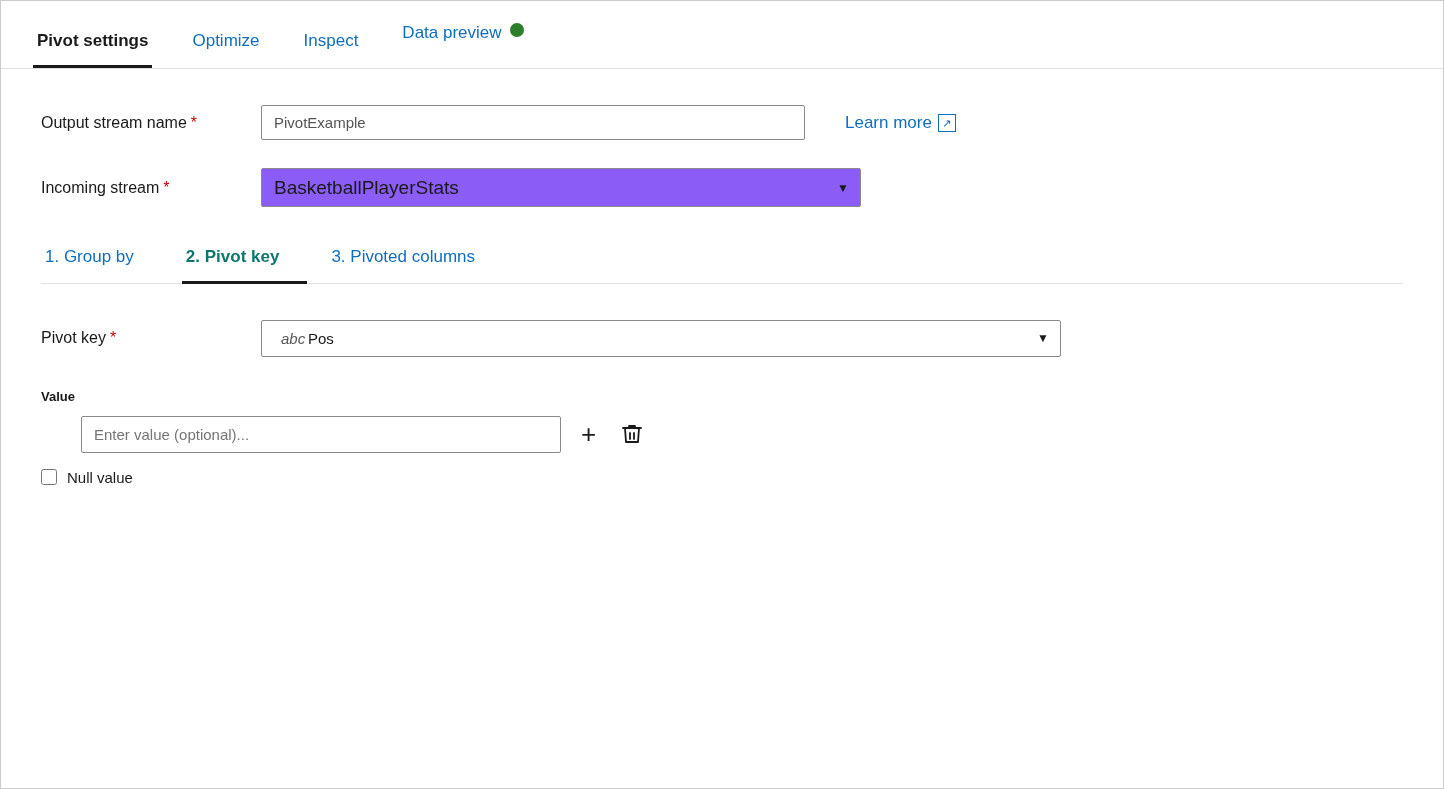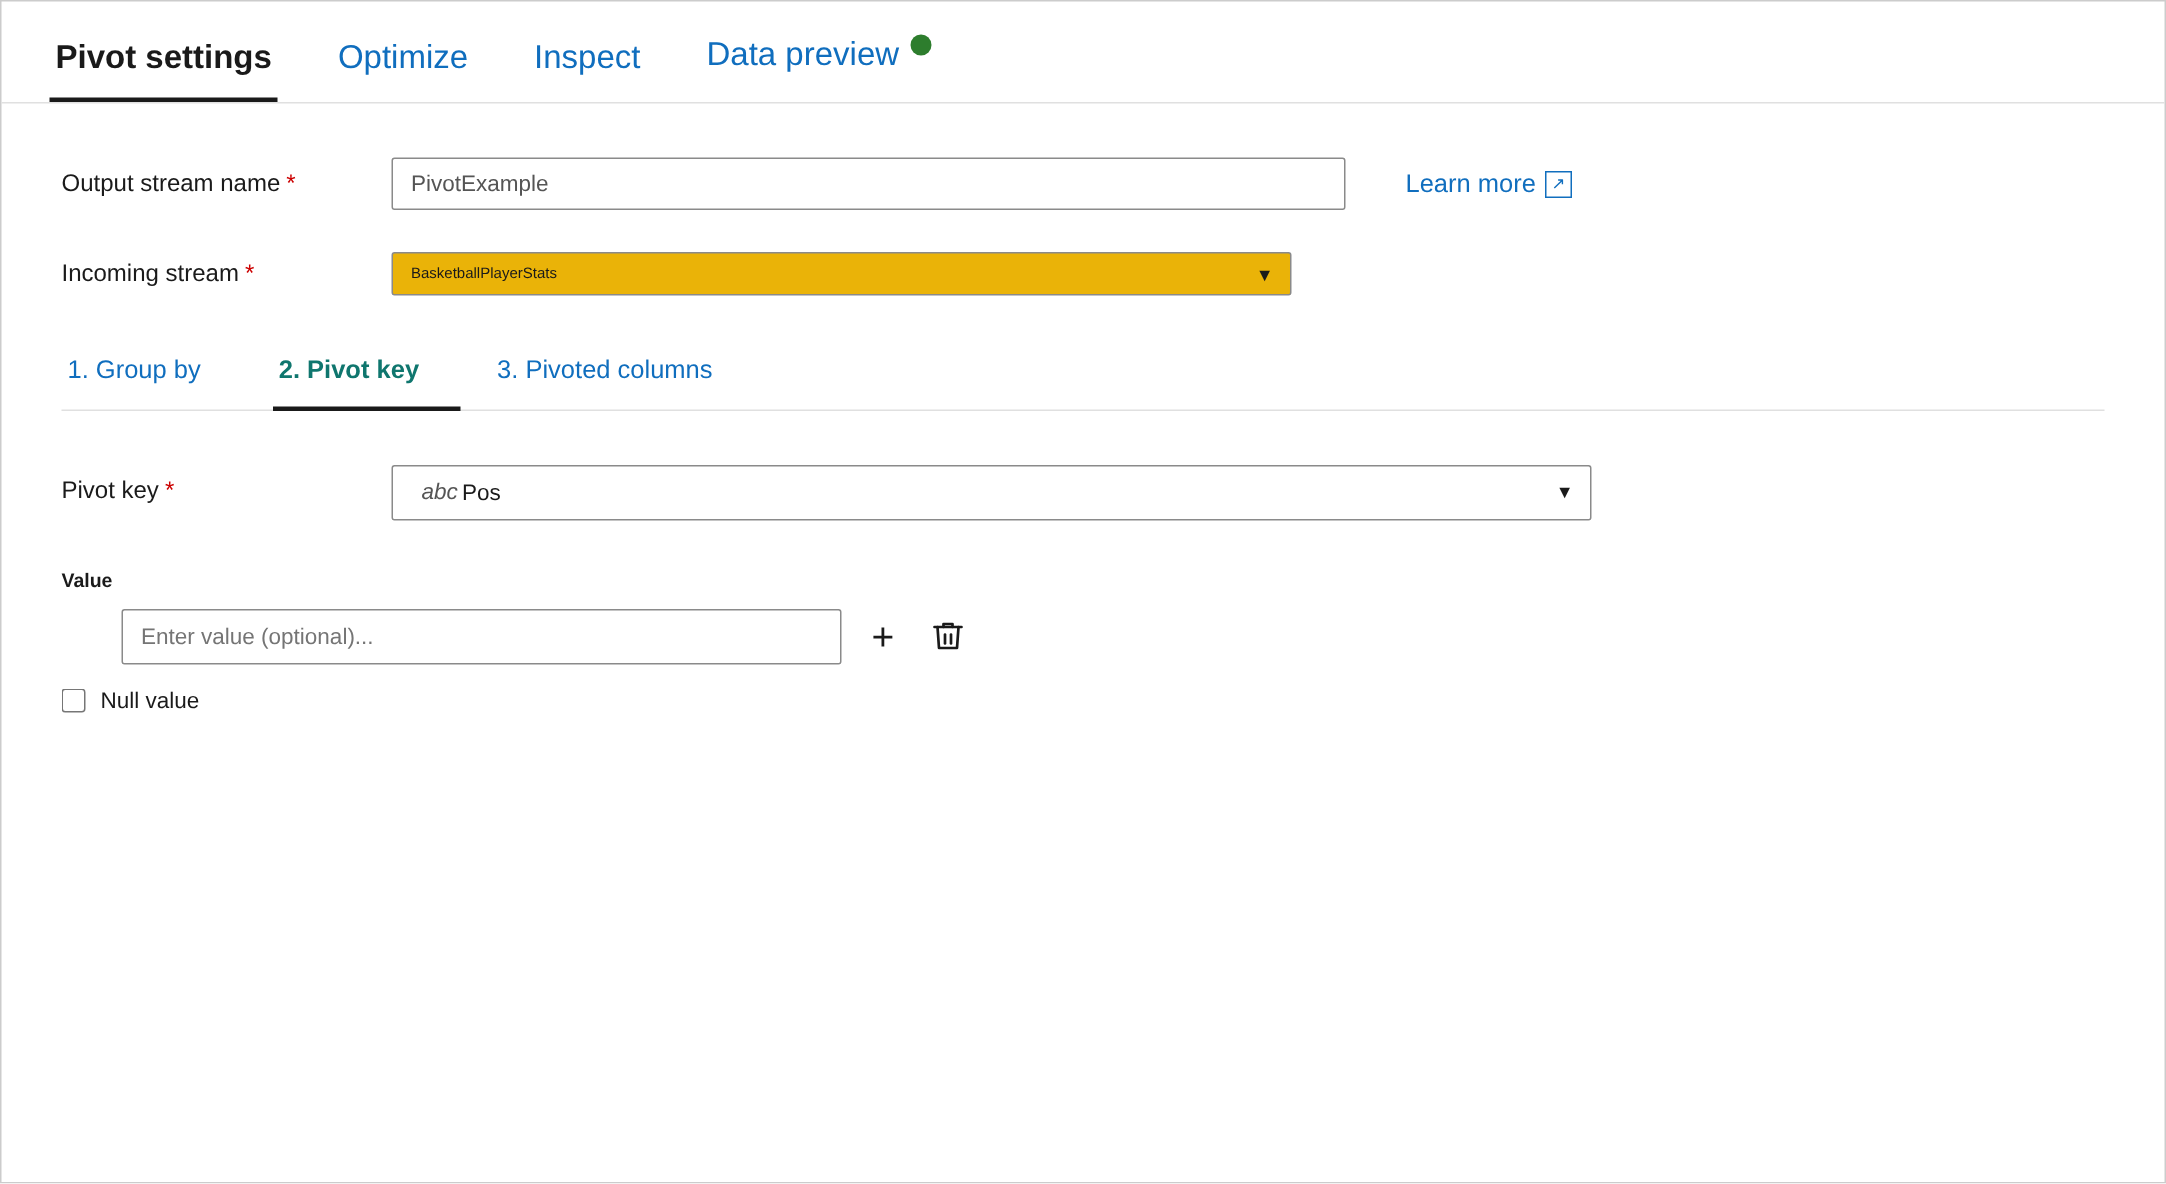--- a/index.html
+++ b/index.html
@@ -20,21 +20,21 @@
     .top-tabs {
       display: flex;
       align-items: flex-end;
       padding: 0 32px;
       border-bottom: 1.5px solid #e0e0e0;
       height: 68px;
       gap: 36px;
     }
     .tab {
       padding: 0 4px 14px 4px;
-      font-size: 22px;
+      font-size: 17px;
       cursor: pointer;
       color: #106ebe;
       font-weight: 400;
       border-bottom: 3px solid transparent;
       white-space: nowrap;
       margin-top: 20px;
     }
     .tab.active {
       color: #1a1a1a;
       font-weight: 700;
@@ -73,37 +73,37 @@
     }
     .required-star {
       color: #c00;
       font-size: 16px;
     }
     .text-input {
       border: 1.5px solid #8a8a8a;
       border-radius: 2px;
       padding: 8px 12px;
       font-size: 15px;
-      width: 636px;
+      width: 544px;
       color: #555;
       background: #fff;
       outline: none;
     }
     .select-wrapper {
       position: relative;
       width: 600px;
     }
     .select-wrapper select {
       width: 100%;
       border: 1.5px solid #8a8a8a;
       border-radius: 2px;
       padding: 8px 36px 8px 12px;
-      font-size: 10px;
-      color: #1a1a1a;
-      background: #eab308;
+      font-size: 19px;
+      color: #1a1a1a;
+      background: #8b5cf6;
       appearance: none;
       -webkit-appearance: none;
       outline: none;
       cursor: pointer;
     }
     .select-arrow {
       position: absolute;
       right: 12px;
       top: 50%;
       transform: translateY(-50%);

